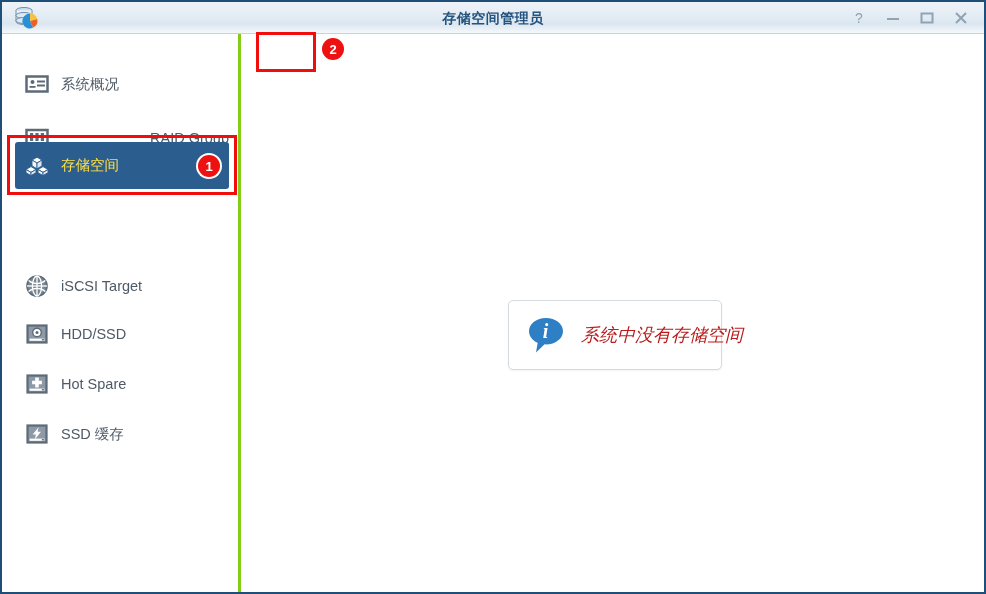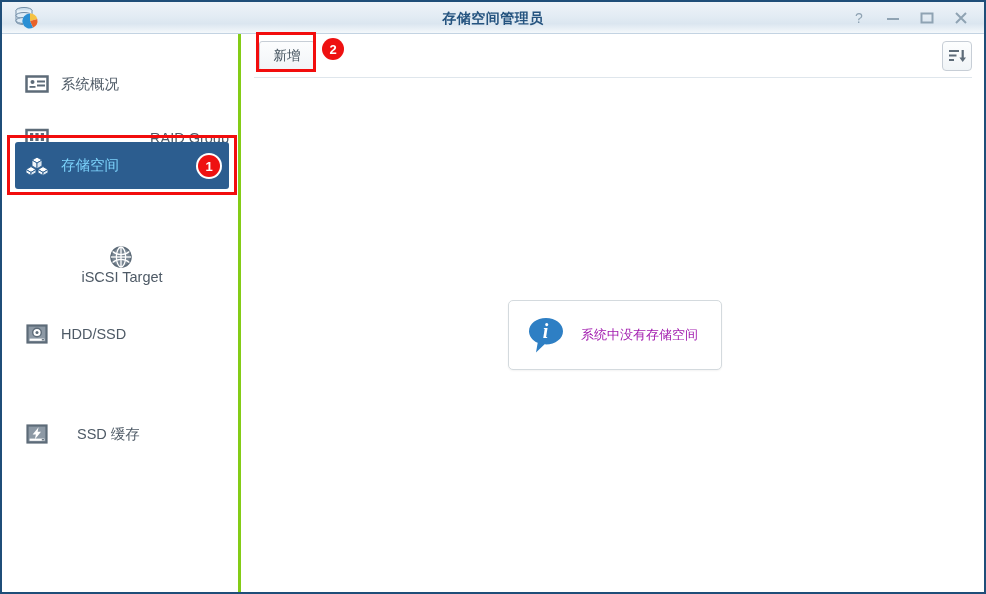--- a/index.html
+++ b/index.html
@@ -103,21 +103,21 @@
   }
   .nav-item .nav-label {
     font-size: 14.5px;
     color: #4e5a66;
     white-space: nowrap;
   }
   .nav-item.selected {
     background: #2c5d8f;
   }
   .nav-item.selected .nav-label {
-    color: #7dd3fc;
+    color: #fde047;
   }
 
   
   .content {
     position: absolute;
     left: 240px; top: 32px;
     width: 742px;
     height: 558px;
     background: #ffffff;
   }
@@ -179,23 +179,24 @@
     box-sizing: border-box;
   }
   .empty-box .info-icon {
     width: 46px;
     height: 46px;
     margin-left: 14px;
     margin-right: 12px;
     flex: 0 0 46px;
   }
   .empty-box .empty-text {
-    font-size: 13px;
-    color: #a21caf;
+    font-size: 18px;
+    color: #b91c1c;
     white-space: nowrap;
+    font-style: italic;
   }
 
   
   .hl-rect {
     position: absolute;
     border: 3px solid #f20d0d;
     box-sizing: border-box;
     pointer-events: none;
   }
   .badge {
@@ -303,21 +304,21 @@
             <path d="M18 12.6 L23 15.5 L18 18.4 L13 15.5 Z"></path>
             <path d="M13 15.5 L18 18.4 L18 21.6 L13 18.7 Z" fill="#f2f6fa"></path>
             <path d="M23 15.5 L23 18.7 L18 21.6 L18 18.4 Z" fill="#dde8f2"></path>
           </g>
         </svg>
       </span>
       <span class="nav-label">存储空间</span>
     </div>
 
 
-    <div class="nav-item" style="top:211px;flex-direction:column;">
+    <div class="nav-item" style="top:228px;">
       <span class="nav-icon">
         <svg width="24" height="24" viewBox="0 0 24 24">
           <circle cx="12" cy="12" r="10" fill="#7b8894"></circle>
           <circle cx="12" cy="12" r="10" fill="none" stroke="#5d6b78" stroke-width="1.6"></circle>
           <g stroke="#ffffff" stroke-width="1.3" fill="none">
             <ellipse cx="12" cy="12" rx="4.6" ry="10"></ellipse>
             <line x1="2" y1="12" x2="22" y2="12"></line>
             <path d="M3.6 6.5 A13 13 0 0 0 20.4 6.5"></path>
             <path d="M3.6 17.5 A13 13 0 0 1 20.4 17.5"></path>
             <line x1="12" y1="2" x2="12" y2="22"></line>
@@ -333,49 +334,47 @@
           <rect x="2.5" y="3.5" width="19" height="17" fill="#8d99a5" stroke="#5d6b78" stroke-width="2.2"></rect>
           <circle cx="12" cy="10.5" r="4.3" fill="#ffffff" stroke="#5d6b78" stroke-width="1.4"></circle>
           <circle cx="12" cy="10.5" r="1.5" fill="#5d6b78"></circle>
           <rect x="4.6" y="16.6" width="14.8" height="2.2" fill="#ffffff"></rect>
           <rect x="16.8" y="17.1" width="2.2" height="1.3" fill="#5d6b78"></rect>
         </svg>
       </span>
       <span class="nav-label">HDD/SSD</span>
     </div>
 
-
-    <div class="nav-item" style="top:376px;gap:16px;">
+    <div class="nav-item" style="top:326px;">
+      <span class="nav-icon">
+        <svg width="24" height="24" viewBox="0 0 24 24">
+          <rect x="2.5" y="3.5" width="19" height="17" fill="#8d99a5" stroke="#5d6b78" stroke-width="2.2"></rect>
+          <path d="M10.2 5.6 h3.6 v3.1 h3.1 v3.6 h-3.1 v3.1 h-3.6 v-3.1 h-3.1 v-3.6 h3.1 Z" fill="#ffffff"></path>
+          <rect x="4.6" y="16.6" width="14.8" height="2.2" fill="#ffffff"></rect>
+          <rect x="16.8" y="17.1" width="2.2" height="1.3" fill="#5d6b78"></rect>
+        </svg>
+      </span>
+      <span class="nav-label">Hot Spare</span>
+    </div>
+
+    <div class="nav-item" style="top:376px;">
       <span class="nav-icon">
         <svg width="24" height="24" viewBox="0 0 24 24">
           <rect x="2.5" y="3.5" width="19" height="17" fill="#8d99a5" stroke="#5d6b78" stroke-width="2.2"></rect>
           <path d="M13.6 5.2 L7.6 12.4 h3.3 l-1.1 5 6.2 -7.6 h-3.4 Z" fill="#ffffff"></path>
           <rect x="4.6" y="16.6" width="14.8" height="2.2" fill="#ffffff"></rect>
           <rect x="16.8" y="17.1" width="2.2" height="1.3" fill="#5d6b78"></rect>
         </svg>
       </span>
       <span class="nav-label">SSD 缓存</span>
     </div>
   </div>
 
   <div class="content">
 
-    <div class="toolbar">
-      <div class="btn-new">新增</div>
-
-      <div class="sort-btn">
-        <svg width="18" height="16" viewBox="0 0 18 16">
-          <rect x="1" y="2" width="10" height="2" fill="#5d6b78"></rect>
-          <rect x="1" y="6.5" width="7.5" height="2" fill="#5d6b78"></rect>
-          <rect x="1" y="11" width="5" height="2" fill="#5d6b78"></rect>
-          <path d="M13.6 2 h2.2 v7.6 h2.2 L14.7 14 L11.4 9.6 h2.2 Z" fill="#5d6b78"></path>
-        </svg>
-      </div>
-      <div class="tb-sep"></div>
-    </div>
 
     <div class="empty-box">
       <span class="info-icon">
         <svg width="46" height="46" viewBox="0 0 46 46">
           <path d="M23 6 C13.6 6 6 11.9 6 19.2 C6 24.2 9.5 28.5 14.7 30.8 L13 40.5 L21.6 32.3 C22.1 32.35 22.55 32.4 23 32.4 C32.4 32.4 40 26.5 40 19.2 C40 11.9 32.4 6 23 6 Z" fill="#2e7fc4"></path>
           <text x="22.5" y="26" font-family="Liberation Serif, serif" font-style="italic" font-weight="bold" font-size="20" fill="#ffffff" text-anchor="middle">i</text>
         </svg>
       </span>
       <span class="empty-text">系统中没有存储空间</span>
     </div>

